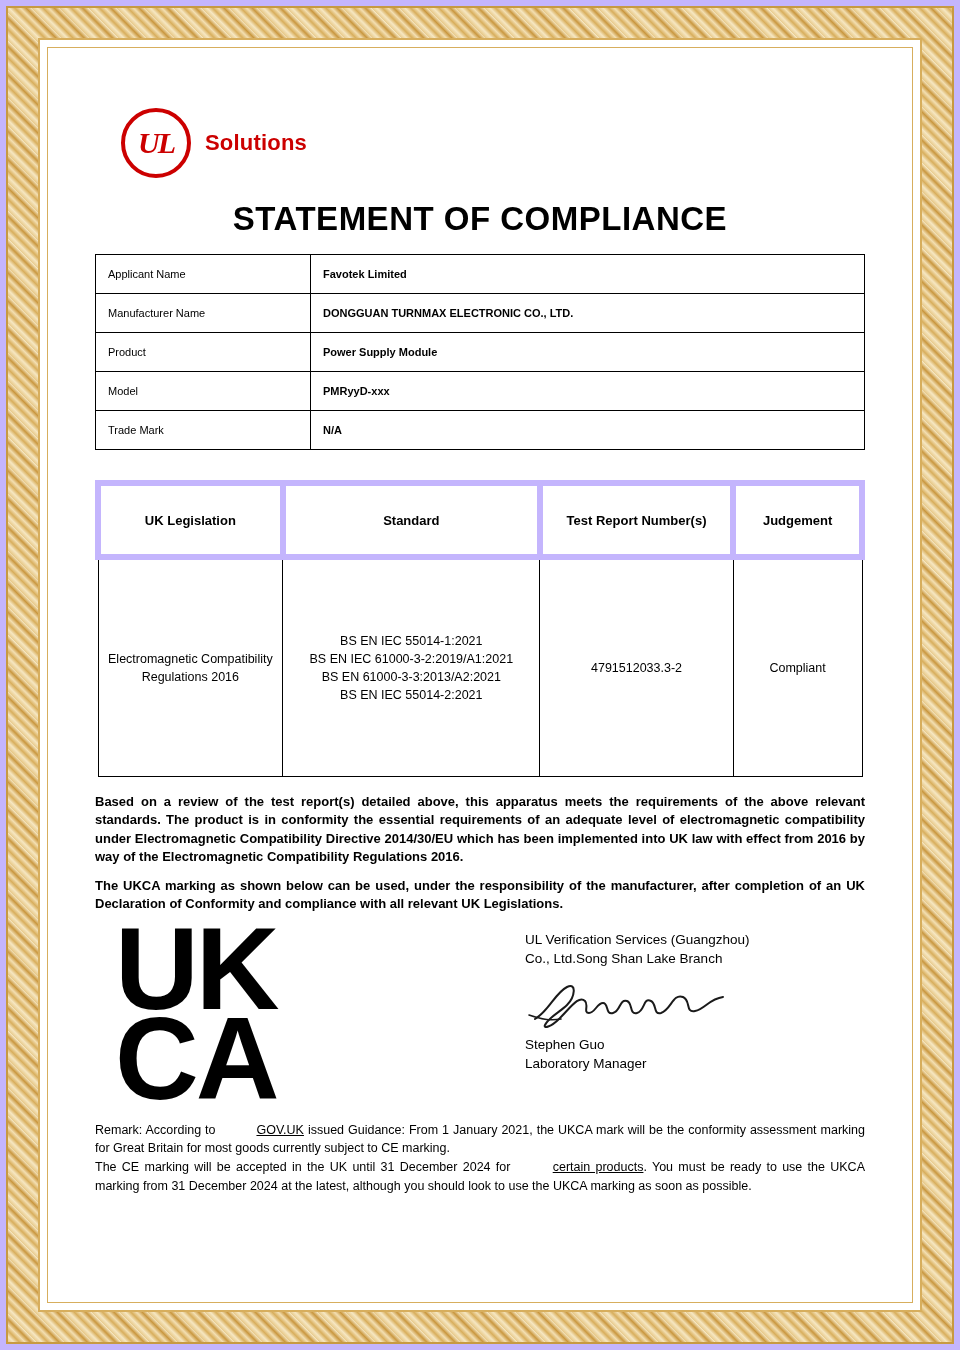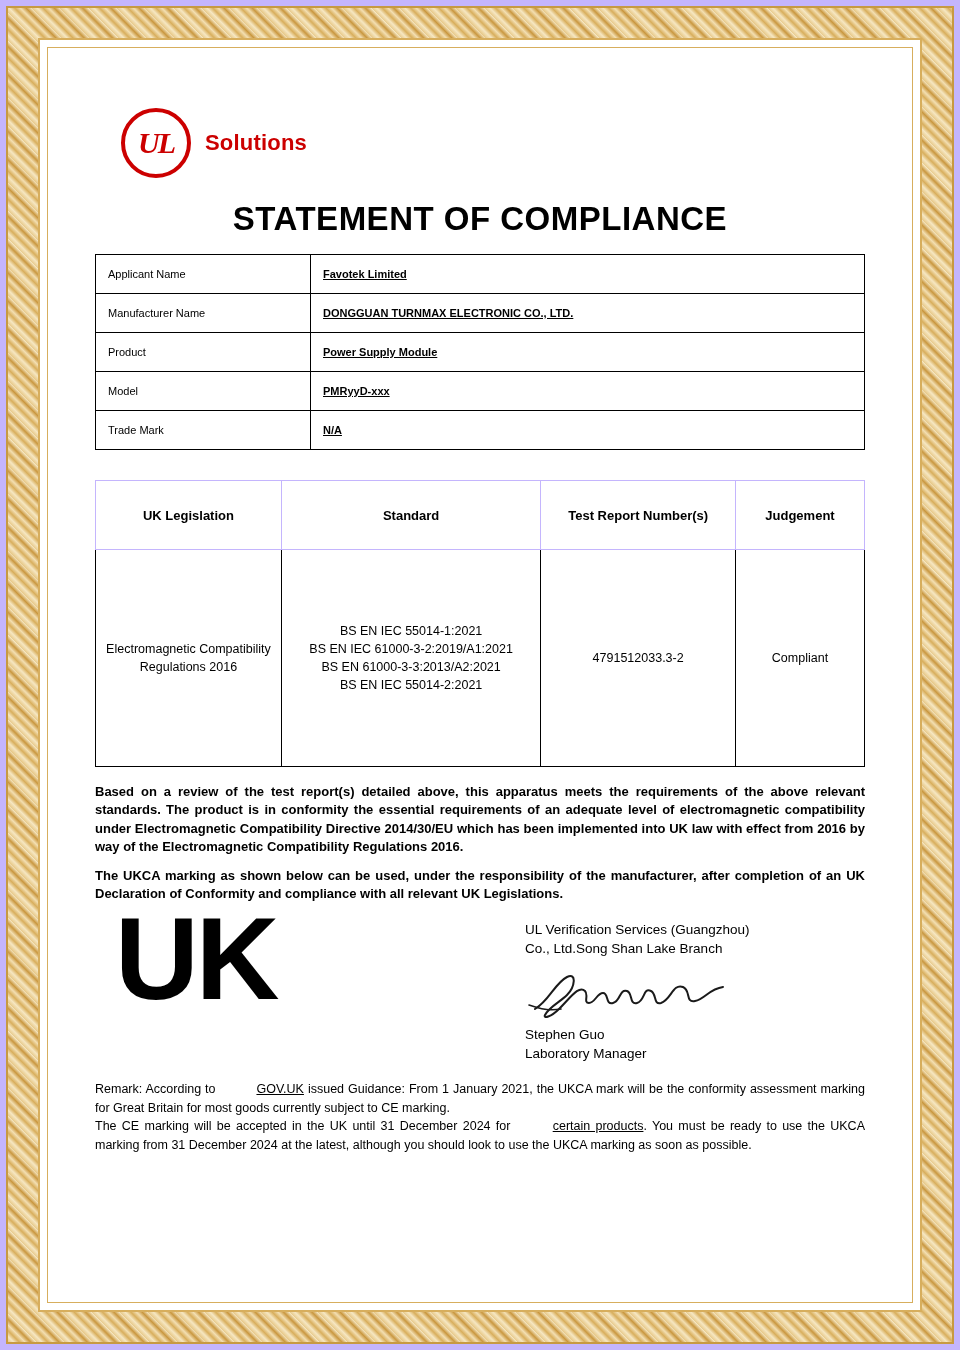--- a/index.html
+++ b/index.html
@@ -119,30 +119,29 @@
     padding: 2px 12px;
     font-size: 11px;
     vertical-align: middle;
   }
   .info-table td.key {
     width: 190px;
     font-weight: normal;
   }
   .info-table td.val {
     font-weight: bold;
-    text-decoration: underline;
   }
 
   
   .leg-table {
     margin-top: 30px;
     border: 1px solid #000;
   }
   .leg-table th {
-    border: 1px solid #c4b5fd;
+    border: 6px solid #c4b5fd;
     font-size: 13px;
     font-weight: bold;
     height: 60px;
     padding: 4px 6px;
   }
   .leg-table td {
     border: 1px solid #000;
     font-size: 12.5px;
     text-align: center;
     vertical-align: middle;
@@ -277,20 +276,21 @@
         </tr>
       </tbody>
     </table>
 
     <div class="para">Based on a review of the test report(s) detailed above, this apparatus meets the requirements of the above relevant standards. The product is in conformity the essential requirements of an adequate level of electromagnetic compatibility under Electromagnetic Compatibility Directive 2014/30/EU which has been implemented into UK law with effect from 2016 by way of the Electromagnetic Compatibility Regulations 2016.</div>
     <div class="para second">The UKCA marking as shown below can be used, under the responsibility of the manufacturer, after completion of an UK Declaration of Conformity and compliance with all relevant UK Legislations.</div>
 
     <div class="sig-area">
       <div class="ukca-logo">
         <div>UK</div>
+        <div>CA</div>
       </div>
       <div class="sig-right">
         <div>UL Verification Services (Guangzhou)</div>
         <div>Co., Ltd.Song Shan Lake Branch</div>
         <div class="signature">
           <svg width="210" height="56" viewBox="0 0 210 56">
             <path d="M8 44 C 22 36, 28 18, 40 12 C 50 7, 48 22, 40 30 C 33 37, 22 42, 18 50 C 16 54, 24 52, 32 44 C 44 32, 52 20, 58 26 C 62 30, 56 38, 62 38 C 68 38, 70 28, 76 28 C 82 28, 78 40, 86 38 C 94 36, 92 24, 100 26 C 106 28, 102 40, 110 38 C 118 36, 116 22, 124 26 C 130 29, 126 40, 134 38 C 144 35, 146 18, 156 22 C 164 25, 158 38, 168 36 C 178 34, 182 24, 196 22" fill="none" stroke="#1a1a1a" stroke-width="2" stroke-linecap="round"></path>
             <path d="M2 40 C 14 44, 22 46, 34 44" fill="none" stroke="#1a1a1a" stroke-width="1.6" stroke-linecap="round"></path>
           </svg>
         </div>

